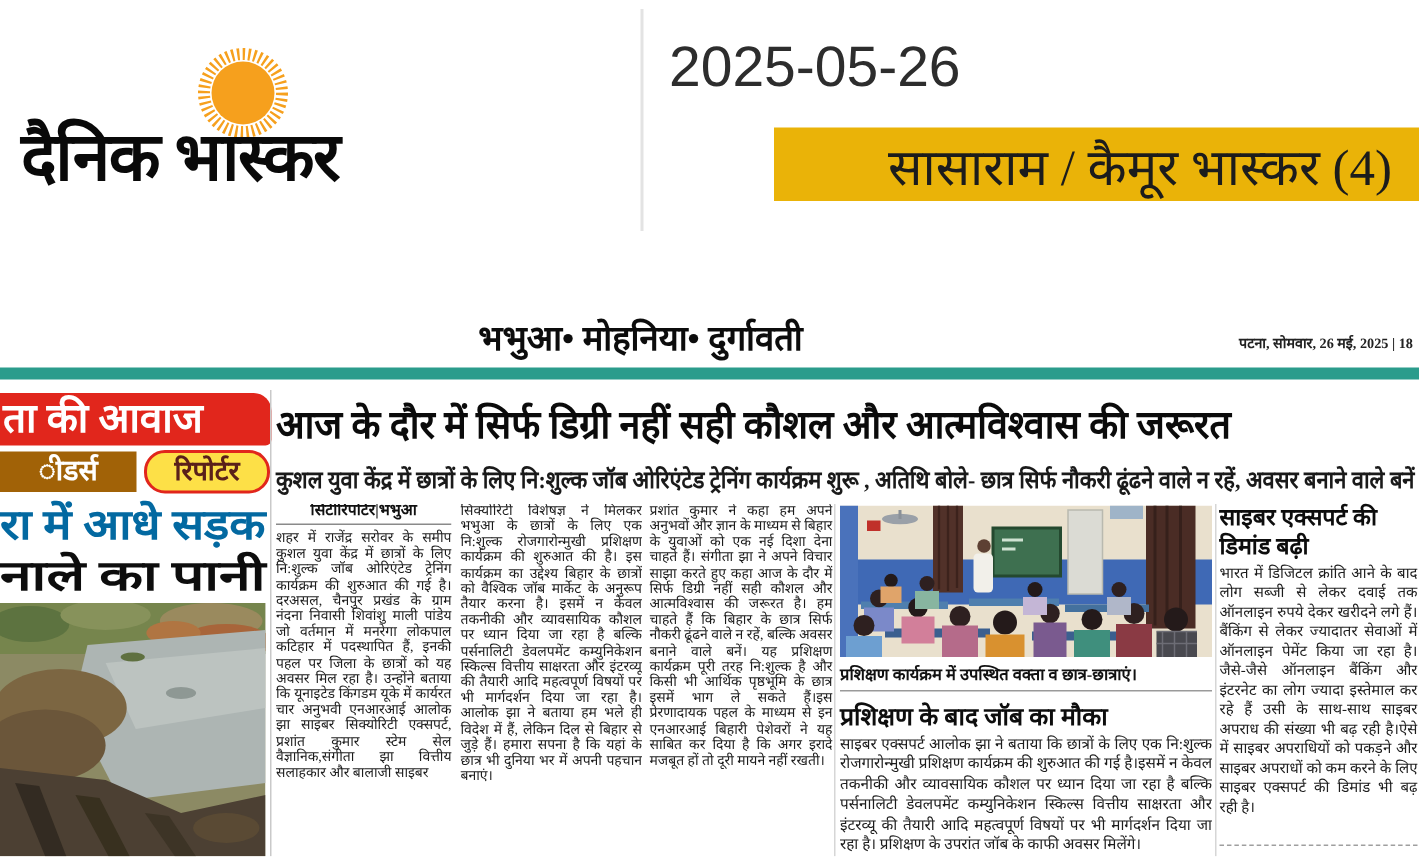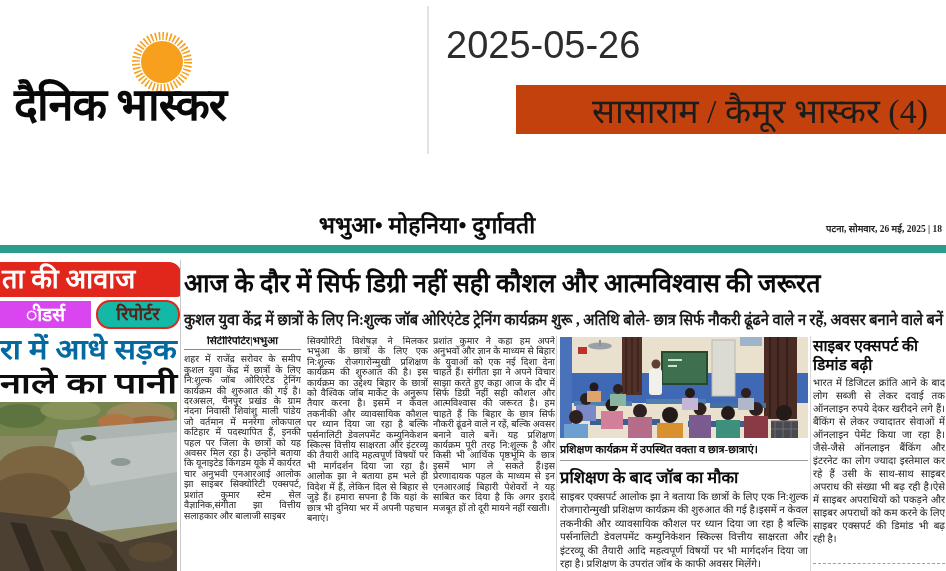--- a/index.html
+++ b/index.html
@@ -8,37 +8,37 @@
 
   
   .brand{position:absolute;left:12px;top:24px;width:310px;height:120px;}
   .sun{position:absolute;left:118px;top:6px;}
   .brand-text{position:absolute;left:2px;top:48px;width:306px;font-size:45px;font-weight:800;
               color:#090909;letter-spacing:-1px;white-space:nowrap;}
   .hdr-vline{position:absolute;left:427px;top:6px;width:2px;height:148px;background:#e3e3e3;}
   .hdr-date{position:absolute;left:446px;top:24px;width:482px;text-align:left;
             font-family:"Liberation Sans","DejaVu Sans",sans-serif;
             font-size:38px;color:#2d2d2d;white-space:nowrap;}
-  .edition-band{position:absolute;left:516px;top:85px;width:430px;height:49px;background:#c2410c;}
+  .edition-band{position:absolute;left:516px;top:85px;width:430px;height:49px;background:#eab308;}
   .edition-text{position:absolute;right:18px;top:2px;font-size:34px;color:#1c1c1c;white-space:nowrap;}
 
   
   .mast-region{position:absolute;left:260px;top:208px;width:334px;text-align:center;
                font-size:23px;font-weight:800;color:#0c0c0c;white-space:nowrap;}
   .mast-dateline{position:absolute;right:4px;top:222px;font-size:9.5px;font-weight:700;color:#222;white-space:nowrap;}
   .tealbar{position:absolute;left:0;top:245px;width:946px;height:8px;}
 
   
   .lp-banner{position:absolute;left:0;top:262px;width:179px;height:35px;
              border-top-right-radius:12px;border-bottom-right-radius:4px;
              color:#fff;font-weight:800;font-size:27px;line-height:35px;padding-left:2px;
              white-space:nowrap;overflow:hidden;}
   .lp-badge-red{position:absolute;left:0;top:301px;width:91px;height:27px;color:#fff;
                 font-weight:800;font-size:19px;line-height:27px;text-align:center;white-space:nowrap;}
-  .lp-badge-outline{position:absolute;left:96px;top:300px;width:80px;height:25px;background:#14b8a6;
+  .lp-badge-outline{position:absolute;left:96px;top:300px;width:80px;height:25px;background:#fde047;
                     border-radius:14px;font-weight:800;font-size:18px;line-height:25px;
                     text-align:center;color:#5a201a;white-space:nowrap;}
   .lp-head1{position:absolute;left:0;top:329px;width:177px;font-size:28px;font-weight:800;color:#0369a1;white-space:nowrap;overflow:visible;}
   .lp-head2{position:absolute;left:0;top:363px;width:177px;font-size:28px;font-weight:800;color:#0d0d0d;white-space:nowrap;overflow:visible;}
   .lp-photo{position:absolute;left:0;top:402px;width:177px;height:169px;}
 
   .rule-v{position:absolute;width:1px;background:#c9c9c9;}
   #rv1{left:180px;top:260px;height:311px;}
   #rv2{left:556px;top:336px;height:235px;background:#d6d6d6;}
   #rv3{left:810px;top:336px;height:235px;background:#d6d6d6;}
@@ -85,21 +85,21 @@
   <div class="hdr-date">2025-05-26</div>
   <div class="edition-band">
     <div class="edition-text">सासाराम / कैमूर भास्कर (4)</div>
   </div>
 
   <div class="mast-region">भभुआ• मोहनिया• दुर्गावती</div>
   <div class="mast-dateline">पटना, सोमवार, 26 मई, 2025 | 18</div>
   <div class="tealbar" style="background:#2b9c8c;"></div>
 
   <div class="lp-banner" style="background:#e1261c;">ता की आवाज</div>
-  <div class="lp-badge-red" style="background:#d946ef;">ीडर्स</div>
+  <div class="lp-badge-red" style="background:#a16207;">ीडर्स</div>
   <div class="lp-badge-outline" style="border:2.5px solid #e1261c;">रिपोर्टर</div>
   <div class="lp-head1"><span style="display: inline-block; white-space: nowrap; transform-origin: 0px 0px; transform: scaleX(1.12236);">रा में आधे सड़क</span></div>
   <div class="lp-head2"><span style="display: inline-block; white-space: nowrap; transform-origin: 0px 0px; transform: scaleX(1.35648);">नाले का पानी</span></div>
 
   <svg class="lp-photo" viewBox="0 0 176 169" preserveAspectRatio="none">
     <rect width="176" height="169" fill="#8c8a64"></rect>
     <rect x="0" y="0" width="176" height="34" fill="#76854d"></rect>
     <ellipse cx="20" cy="14" rx="26" ry="12" fill="#5d7340"></ellipse>
     <ellipse cx="70" cy="8" rx="30" ry="10" fill="#87925b"></ellipse>
     <ellipse cx="140" cy="12" rx="34" ry="12" fill="#9a8a5e"></ellipse>

